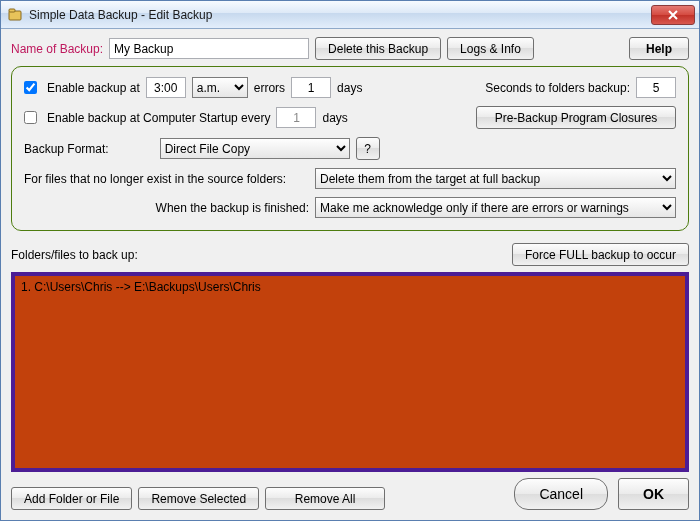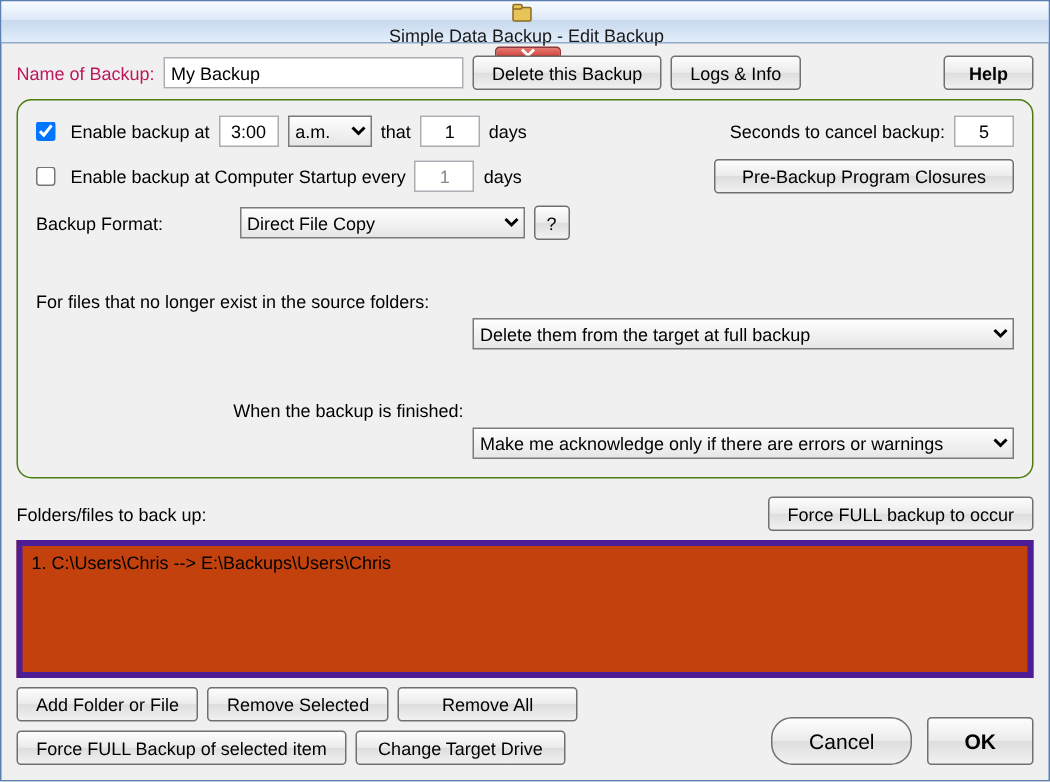--- a/index.html
+++ b/index.html
@@ -21,21 +21,20 @@
     flex-direction: column;
     box-shadow: 0 0 6px rgba(0,0,0,.25);
   }
   .titlebar {
     height: 28px;
     background: linear-gradient(to bottom, #f7fbff 0%, #dde9f7 45%, #c7d9ee 46%, #e3eefb 100%);
     display: flex;
     align-items: center;
     padding: 0 4px 0 6px;
     border-bottom: 1px solid #8fa9c9;
-    flex-direction: column;
   }
   .titlebar .icon {
     width: 16px; height: 16px;
     margin-right: 6px;
     display: flex; align-items: center; justify-content: center;
   }
   .titlebar .title {
     flex: 1;
     color: #1a1a1a;
     font-size: 12px;
@@ -89,21 +88,21 @@
     flex-direction: column;
     gap: 8px;
   }
   .chk { margin: 0 4px 0 0; vertical-align: middle; }
   select.sel {
     font: inherit;
     height: 21px;
     border: 1px solid #7b7b7b;
     background: linear-gradient(to bottom,#fefefe,#e6e6e6);
   }
-  select.sel.wide { width: 100%; margin-top: 44px; }
+  select.sel.wide { width: 100%; }
   .numf {
     width: 40px;
     text-align: center;
   }
   .sq { width: 24px; padding: 0; }
   .folders-label { margin-top: 6px; }
   .listbox {
     flex: 1;
     background: #c2410c;
     border: 4px solid #4c1d95;
@@ -155,25 +154,25 @@
     </div>
 
     <div class="groupbox">
       <div class="row">
         <input type="checkbox" class="chk" checked="" style="">
         <span>Enable backup at</span>
         <input type="text" class="tf numf" value="3:00" style="">
         <select class="sel" style="width:56px;">
           <option>a.m.</option>
         </select>
-        <span>that</span>
+        <span>errors</span>
         <input type="text" class="tf numf" value="1" style="">
         <span>days</span>
         <span class="spacer"></span>
-        <span>Seconds to cancel backup:</span>
+        <span>Seconds to folders backup:</span>
         <input type="text" class="tf numf" value="5" style="">
       </div>
 
       <div class="row">
         <input type="checkbox" class="chk" style="">
         <span>Enable backup at Computer Startup every</span>
         <input type="text" class="tf numf" disabled="" style="color: rgb(136, 136, 136);" value="1">
         <span>days</span>
         <span class="spacer"></span>
         <button class="btn" style="width:200px;">Pre-Backup Program Closures</button>
@@ -211,24 +210,20 @@
       <div>1. C:\Users\Chris --&gt; E:\Backups\Users\Chris</div>
     </div>
 
     <div class="bottom-rows">
       <div class="left-actions">
         <div class="row">
           <button class="btn med">Add Folder or File</button>
           <button class="btn med">Remove Selected</button>
           <button class="btn med">Remove All</button>
         </div>
-        <div class="row">
-          <button class="btn med" style="min-width:220px;">Force FULL Backup of selected item</button>
-          <button class="btn med" style="min-width:140px;">Change Target Drive</button>
-        </div>
       </div>
       <span class="spacer"></span>
       <button class="btn big" style="font-weight:normal;border-radius:14px;">Cancel</button>
       <button class="btn big">OK</button>
     </div>
 
   </div>
 </div>
 
 </body></html>

